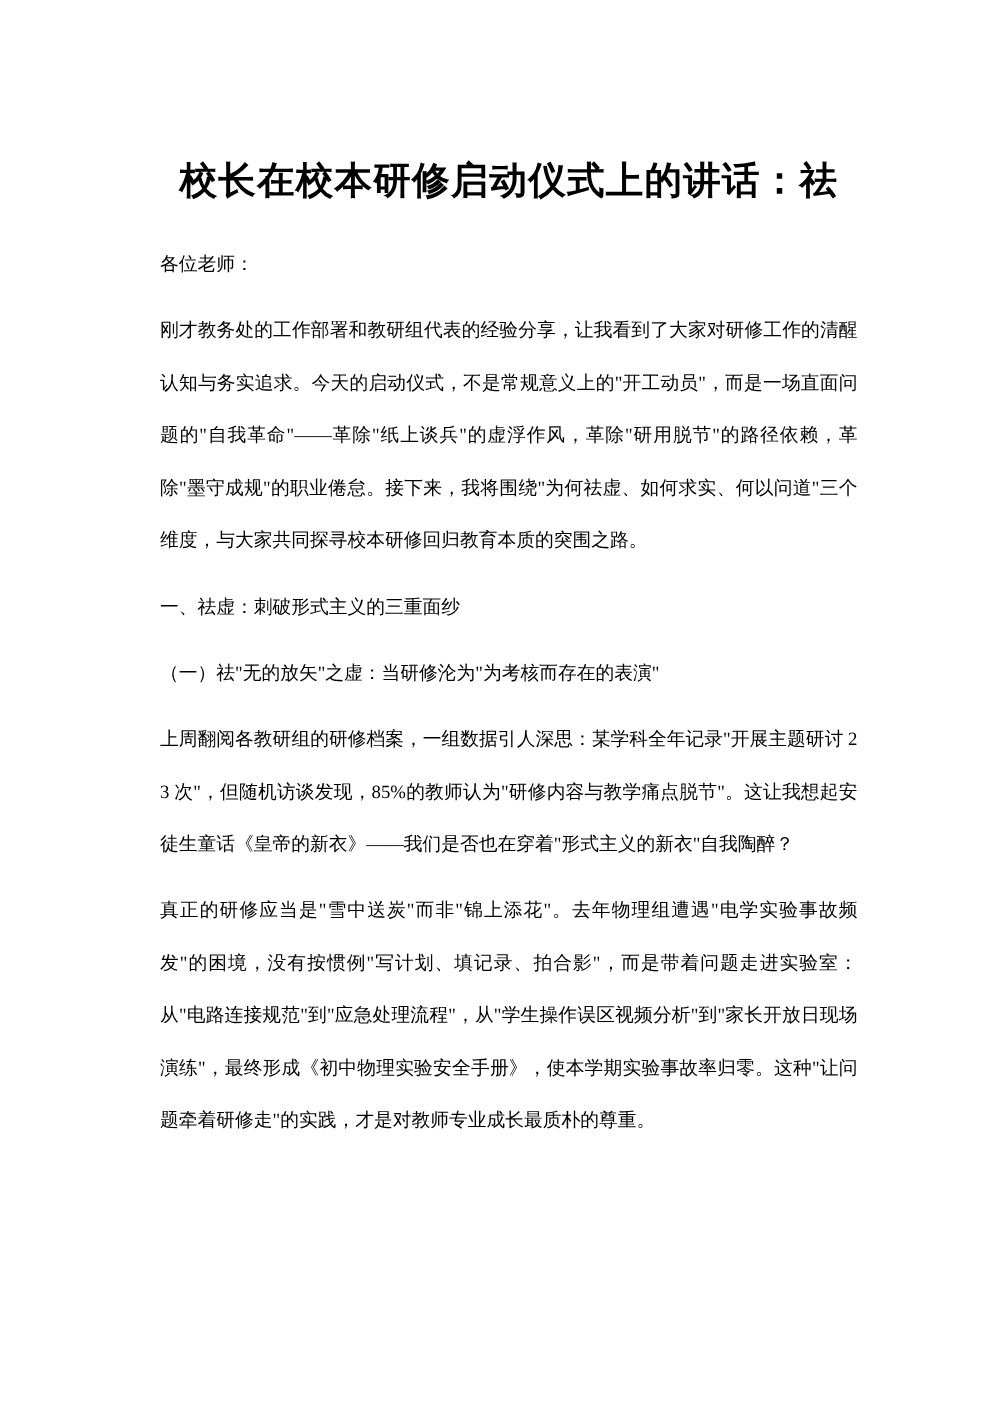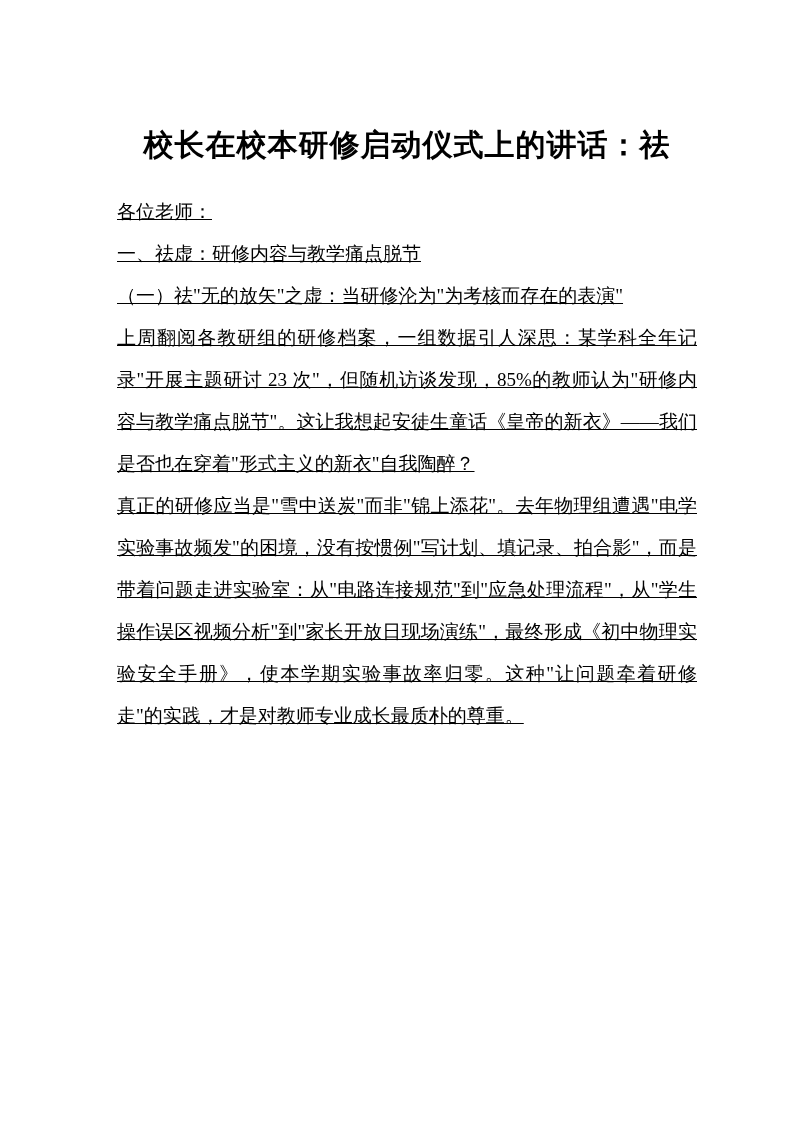--- a/index.html
+++ b/index.html
@@ -24,37 +24,37 @@
     font-size: 30px;
     font-weight: 700;
     line-height: 50px;
     text-align: center;
     letter-spacing: 1px;
   }
   .doc-title .title-line {
     display: block;
   }
   .doc-body p {
-    margin: 0;
-    font-size: 19px;
+    margin: 11px;
+    font-size: 15px;
     line-height: 42px;
     text-align: justify;
     text-justify: inter-ideograph;
     word-break: break-all;
-    text-decoration: underline;
   }
 </style>
 </head>
 <body>
 
 <div class="page">
   <h1 class="doc-title">
     <span class="title-line">校长在校本研修启动仪式上的讲话：祛</span>
   </h1>
 
   <div class="doc-body">
     <p>各位老师：</p>
-    <p>一、祛虚：研修内容与教学痛点脱节</p>
+    <p>刚才教务处的工作部署和教研组代表的经验分享，让我看到了大家对研修工作的清醒认知与务实追求。今天的启动仪式，不是常规意义上的"开工动员"，而是一场直面问题的"自我革命"——革除"纸上谈兵"的虚浮作风，革除"研用脱节"的路径依赖，革除"墨守成规"的职业倦怠。接下来，我将围绕"为何祛虚、如何求实、何以问道"三个维度，与大家共同探寻校本研修回归教育本质的突围之路。</p>
+    <p>一、祛虚：刺破形式主义的三重面纱</p>
     <p>（一）祛"无的放矢"之虚：当研修沦为"为考核而存在的表演"</p>
     <p>上周翻阅各教研组的研修档案，一组数据引人深思：某学科全年记录"开展主题研讨 23 次"，但随机访谈发现，85%的教师认为"研修内容与教学痛点脱节"。这让我想起安徒生童话《皇帝的新衣》——我们是否也在穿着"形式主义的新衣"自我陶醉？</p>
     <p>真正的研修应当是"雪中送炭"而非"锦上添花"。去年物理组遭遇"电学实验事故频发"的困境，没有按惯例"写计划、填记录、拍合影"，而是带着问题走进实验室：从"电路连接规范"到"应急处理流程"，从"学生操作误区视频分析"到"家长开放日现场演练"，最终形成《初中物理实验安全手册》，使本学期实验事故率归零。这种"让问题牵着研修走"的实践，才是对教师专业成长最质朴的尊重。</p>
   </div>
 </div>
 
 </body></html>

